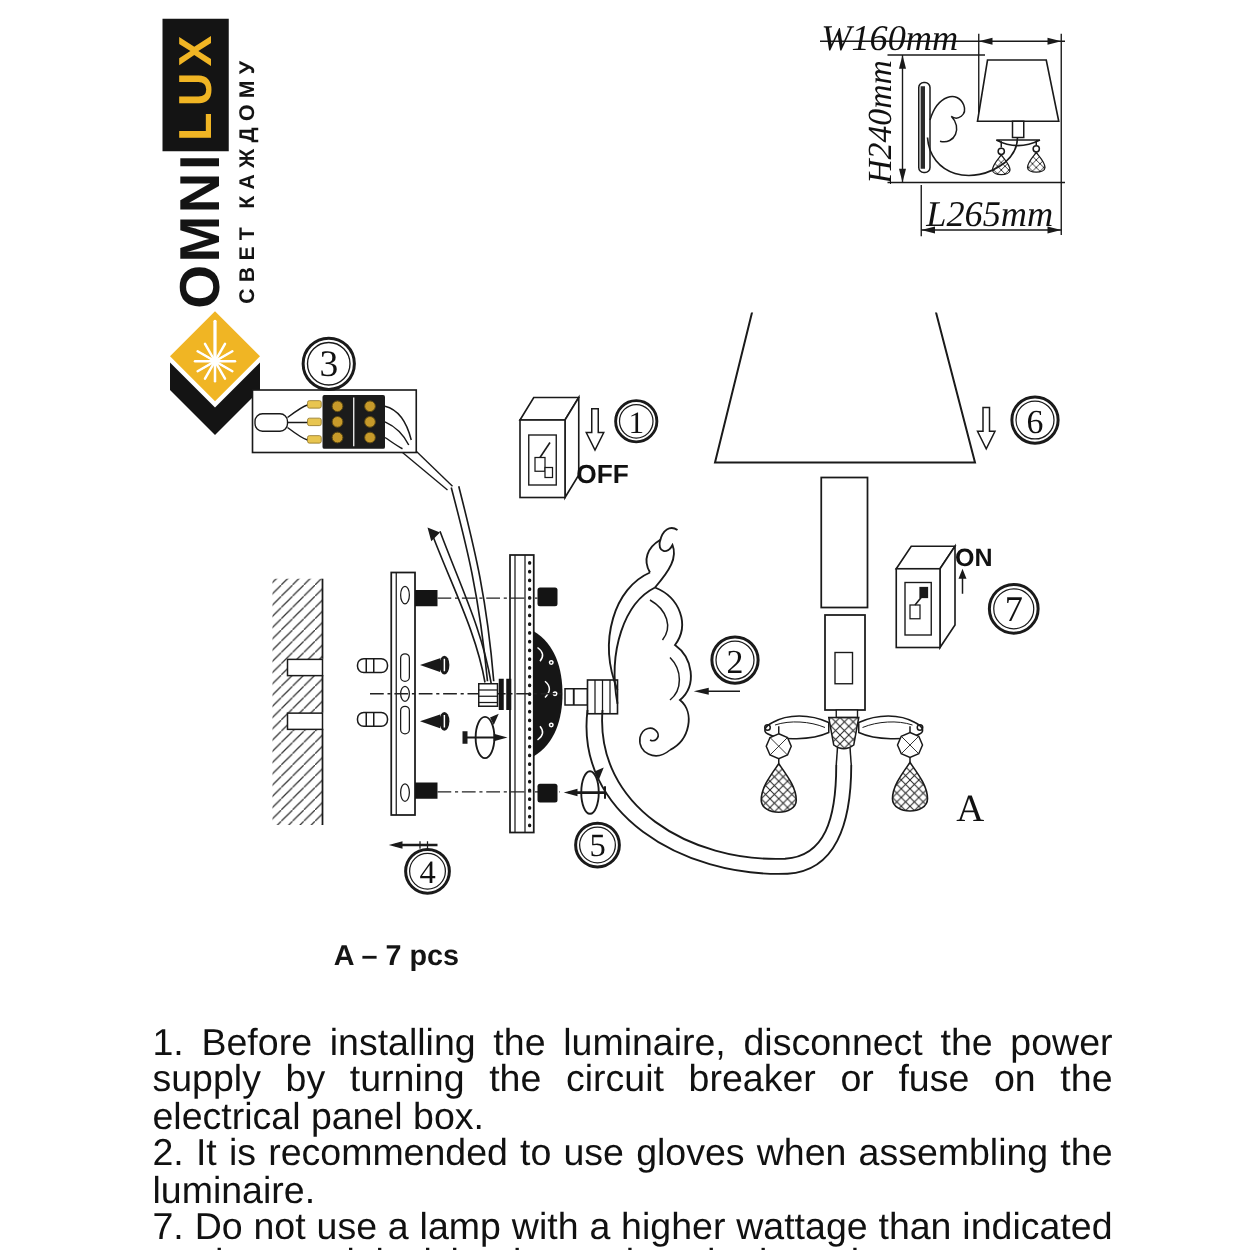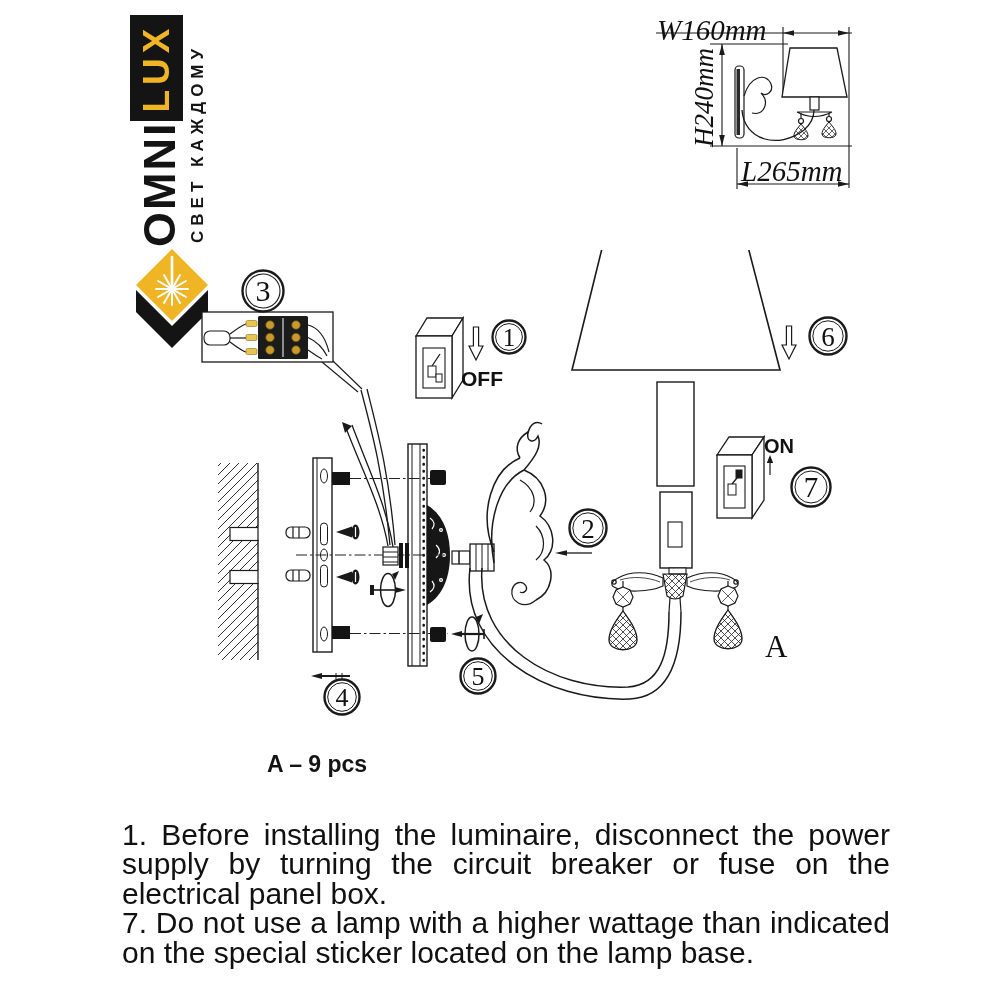--- a/index.html
+++ b/index.html
@@ -365,20 +365,21 @@
       <circle cx="828" cy="336" r="15.2" fill="none" stroke="#1a1a1a" stroke-width="1"></circle>
       <text x="828" y="346" font-size="27" text-anchor="middle">6</text>
     </g>
     <g>
       <circle cx="811" cy="487" r="19.5" fill="#fff" stroke="#1a1a1a" stroke-width="2.4"></circle>
       <circle cx="811" cy="487" r="16" fill="none" stroke="#1a1a1a" stroke-width="1"></circle>
       <text x="811" y="497" font-size="29" text-anchor="middle">7</text>
     </g>
   </svg>
 
-  <div class="parts-note">A – 9 pcs</div>
+  <div class="parts-note">A – 7 pcs</div>
 
   <div class="instructions">
     <p>1. Before installing the luminaire, disconnect the power supply by turning the circuit breaker or fuse on the electrical panel box.</p>
+    <p>2. It is recommended to use gloves when assembling the luminaire.</p>
     <p>7. Do not use a lamp with a higher wattage than indicated on the special sticker located on the lamp base.</p>
   </div>
 
 </div>
 
 </body></html>

